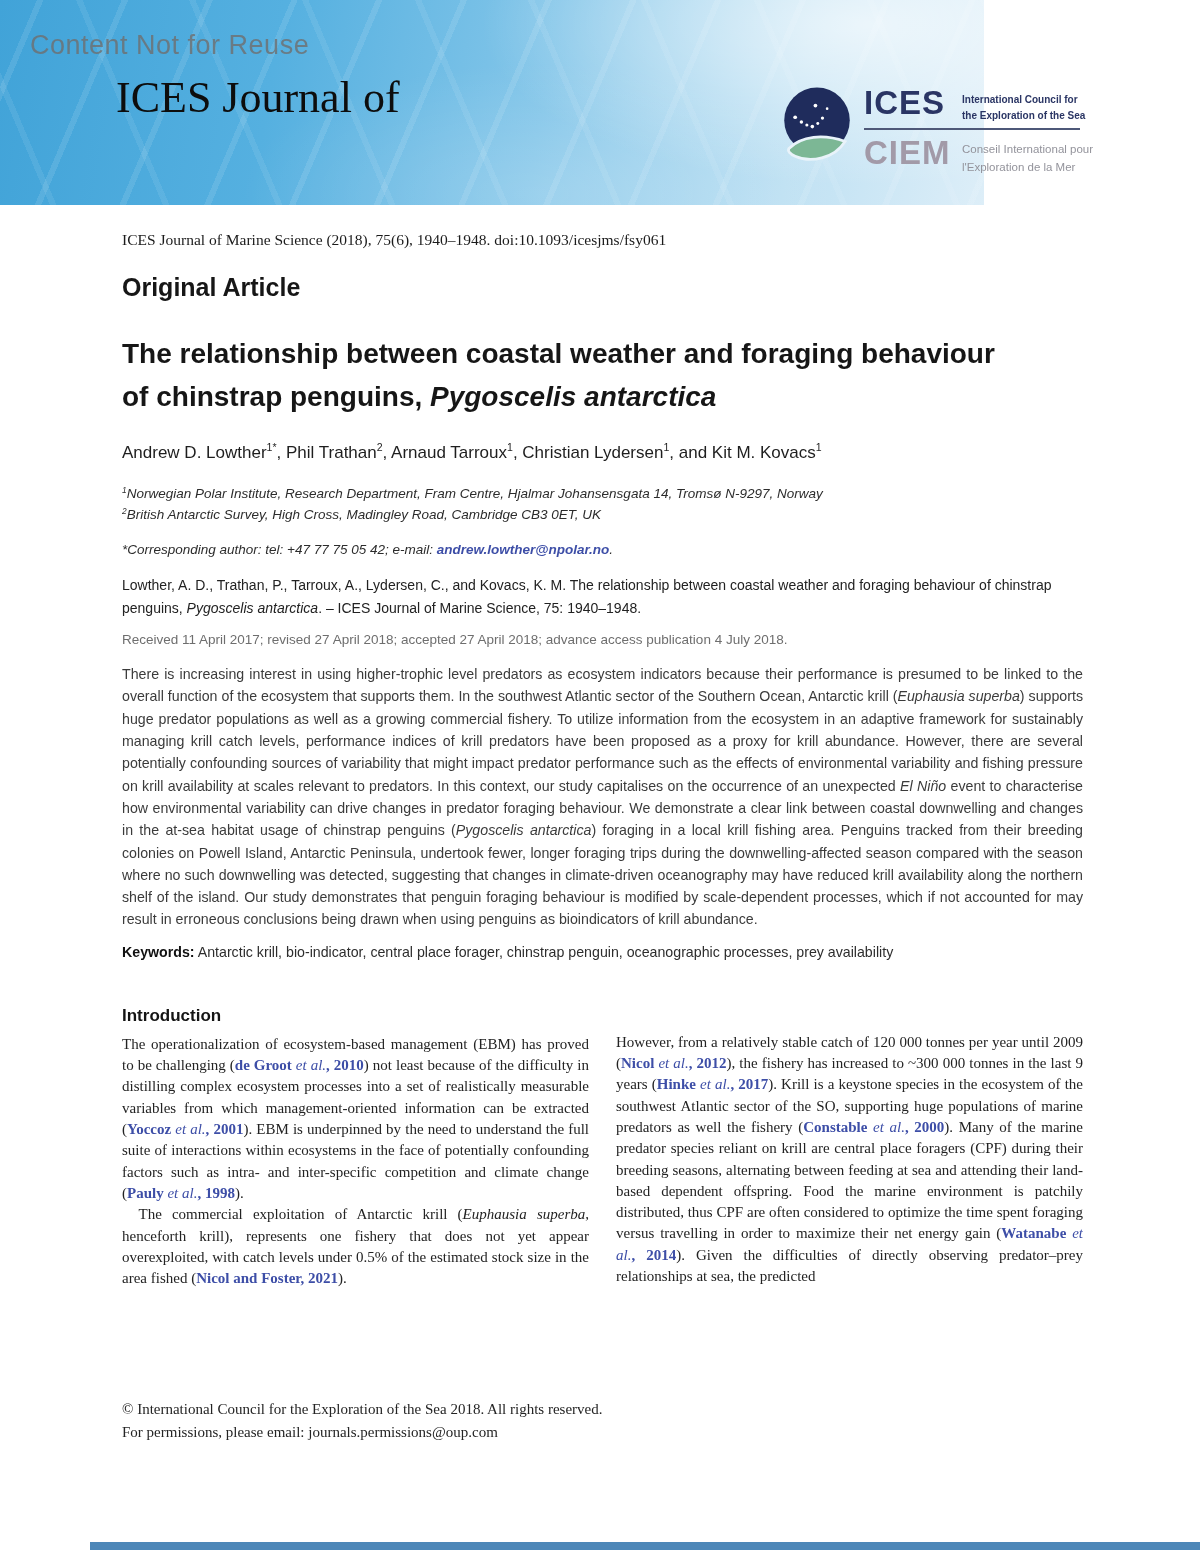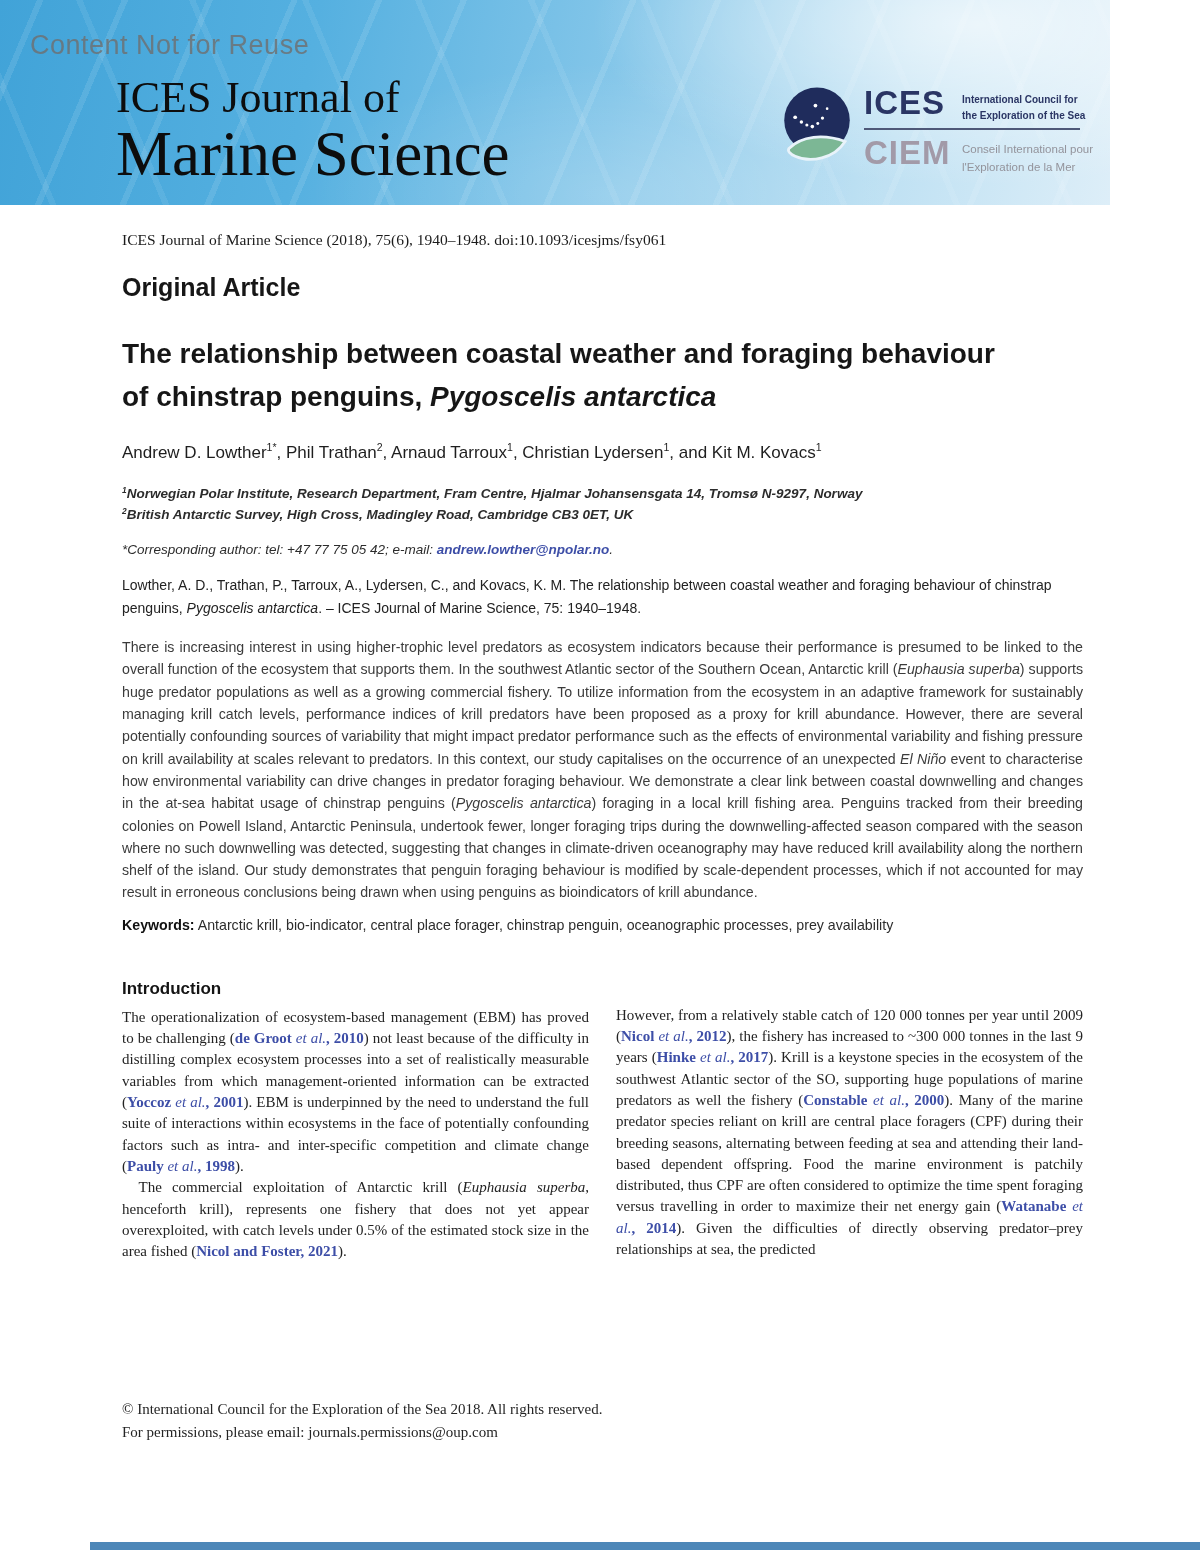--- a/index.html
+++ b/index.html
@@ -3,21 +3,21 @@
 <meta charset="utf-8">
 <style>
   * { margin:0; padding:0; box-sizing:border-box; }
   html,body { width:1200px; height:1550px; background:#ffffff; }
   body { font-family:"Liberation Sans", sans-serif; position:relative; overflow:hidden; }
 
   .page { position:relative; width:1200px; height:1550px; background:#fff; }
 
   
   .banner {
-    position:relative; width:1110px; height:205px;
+    position:relative; width:984px; height:205px;
     background:
       radial-gradient(ellipse 620px 260px at 88% 12%, rgba(255,255,255,0.65), rgba(255,255,255,0) 62%),
       radial-gradient(ellipse 500px 220px at 55% 95%, rgba(255,255,255,0.18), rgba(255,255,255,0) 60%),
       repeating-linear-gradient(113deg, rgba(255,255,255,0) 0 34px, rgba(255,255,255,0.10) 34px 40px, rgba(255,255,255,0) 40px 78px),
       repeating-linear-gradient(67deg, rgba(255,255,255,0) 0 46px, rgba(255,255,255,0.08) 46px 52px, rgba(255,255,255,0) 52px 104px),
       linear-gradient(100deg, #41a3d8 0%, #55b0e0 28%, #84c6e9 55%, #bfe1f3 80%, #ddeef8 100%);
   }
   .watermark {
     position:absolute; left:30px; top:30px;
     font-size:27px; color:#6f6f6f; opacity:0.8; letter-spacing:0.5px;
@@ -42,21 +42,21 @@
   
   .content { padding:0 117px 0 122px; }
 
   .cite-header {
     margin-top:26px; font-family:"Liberation Serif", serif;
     font-size:15.5px; color:#1b1b1b;
   }
   .article-type { margin-top:24px; font-size:25px; font-weight:bold; color:#161616; }
   .title { margin-top:30px; font-size:28px; font-weight:bold; color:#161616; line-height:1.55; max-width:900px; }
   .authors { margin-top:24px; font-size:17px; color:#1e1e1e; }
-  .affil-block { margin-top:20px;font-weight:bold; }
+  .affil-block { margin-top:20px; }
   .affil { font-style:italic; font-size:13.5px; color:#2c2c2c; line-height:1.6; }
   .correspond { margin-top:16px; font-style:italic; font-size:13.5px; color:#2c2c2c; }
   .cite-block { margin-top:17px; font-size:14px; color:#222; line-height:1.65; }
   .received { margin-top:12px; font-size:13.5px; color:#6e6e6e; }
   .abstract { margin-top:16px; font-size:14.2px; color:#3b3b3b; line-height:1.57; text-align:justify; }
   .keywords { margin-top:13px; font-size:14.2px; color:#2d2d2d; }
   .kw-label { font-weight:bold; color:#111; }
 
   .columns { margin-top:44px; display:flex; gap:27px; height:345px; overflow:hidden; }
   .col { width:468px; font-family:"Liberation Serif", serif; font-size:15px; color:#232323; line-height:1.42; text-align:justify; }
@@ -76,21 +76,20 @@
   .ilink { color:var(--link); font-style:italic; }
 </style>
 </head>
 <body>
 
 <div class="page">
 
   <header class="banner">
     <div class="watermark">Content Not for Reuse</div>
     <div class="jtitle1">ICES Journal of</div>
-    <div class="jtitle2">Marine Science</div>
 
     <div class="logo">
       <svg class="logo-mark" width="78" height="82" viewBox="0 0 100 105">
         <circle cx="50" cy="44" r="42" fill="#1f2c5c"></circle>
         <circle cx="22" cy="40" r="2.4" fill="#fff"></circle>
         <circle cx="30" cy="46" r="2.2" fill="#fff"></circle>
         <circle cx="37" cy="50" r="2.0" fill="#fff"></circle>
         <circle cx="44" cy="52" r="2.3" fill="#fff"></circle>
         <circle cx="51" cy="48" r="1.9" fill="#fff"></circle>
         <circle cx="57" cy="41" r="2.1" fill="#fff"></circle>
@@ -123,20 +122,21 @@
 
     <div class="affil-block">
       <p class="affil"><span class="sup">1</span><span>Norwegian Polar Institute, Research Department, Fram Centre, Hjalmar Johansensgata 14, Tromsø N-9297, Norway</span></p>
       <p class="affil"><span class="sup">2</span><span>British Antarctic Survey, High Cross, Madingley Road, Cambridge CB3 0ET, UK</span></p>
     </div>
 
     <p class="correspond"><span>*Corresponding author: tel: +47 77 75 05 42; e-mail: </span><span class="link">andrew.lowther@npolar.no</span><span>.</span></p>
 
     <p class="cite-block"><span>Lowther, A. D., Trathan, P., Tarroux, A., Lydersen, C., and Kovacs, K. M. The relationship between coastal weather and foraging behaviour of chinstrap penguins, </span><span class="i">Pygoscelis antarctica</span><span>. – ICES Journal of Marine Science, 75: 1940–1948.</span></p>
 
+    <p class="received">Received 11 April 2017; revised 27 April 2018; accepted 27 April 2018; advance access publication 4 July 2018.</p>
 
     <p class="abstract"><span>There is increasing interest in using higher-trophic level predators as ecosystem indicators because their performance is presumed to be linked to the overall function of the ecosystem that supports them. In the southwest Atlantic sector of the Southern Ocean, Antarctic krill (</span><span class="i">Euphausia superba</span><span>) supports huge predator populations as well as a growing commercial fishery. To utilize information from the ecosystem in an adaptive framework for sustainably managing krill catch levels, performance indices of krill predators have been proposed as a proxy for krill abundance. However, there are several potentially confounding sources of variability that might impact predator performance such as the effects of environmental variability and fishing pressure on krill availability at scales relevant to predators. In this context, our study capitalises on the occurrence of an unexpected </span><span class="i">El Niño</span><span> event to characterise how environmental variability can drive changes in predator foraging behaviour. We demonstrate a clear link between coastal downwelling and changes in the at-sea habitat usage of chinstrap penguins (</span><span class="i">Pygoscelis antarctica</span><span>) foraging in a local krill fishing area. Penguins tracked from their breeding colonies on Powell Island, Antarctic Peninsula, undertook fewer, longer foraging trips during the downwelling-affected season compared with the season where no such downwelling was detected, suggesting that changes in climate-driven oceanography may have reduced krill availability along the northern shelf of the island. Our study demonstrates that penguin foraging behaviour is modified by scale-dependent processes, which if not accounted for may result in erroneous conclusions being drawn when using penguins as bioindicators of krill abundance.</span></p>
 
     <p class="keywords"><span class="kw-label">Keywords:</span> <span>Antarctic krill, bio-indicator, central place forager, chinstrap penguin, oceanographic processes, prey availability</span></p>
 
     <section class="columns">
       <div class="col">
         <h3>Introduction</h3>
         <p><span>The operationalization of ecosystem-based management (EBM) has proved to be challenging (</span><span class="link">de Groot </span><span class="ilink">et al.</span><span class="link">, 2010</span><span>) not least because of the difficulty in distilling complex ecosystem processes into a set of realistically measurable variables from which management-oriented information can be extracted (</span><span class="link">Yoccoz </span><span class="ilink">et al.</span><span class="link">, 2001</span><span>). EBM is underpinned by the need to understand the full suite of interactions within ecosystems in the face of potentially confounding factors such as intra- and inter-specific competition and climate change (</span><span class="link">Pauly </span><span class="ilink">et al.</span><span class="link">, 1998</span><span>).</span></p>
         <p class="p-indent"><span>The commercial exploitation of Antarctic krill (</span><span class="i">Euphausia superba</span><span>, henceforth krill), represents one fishery that does not yet appear overexploited, with catch levels under 0.5% of the estimated stock size in the area fished (</span><span class="link">Nicol and Foster, 2021</span><span>).</span></p>

